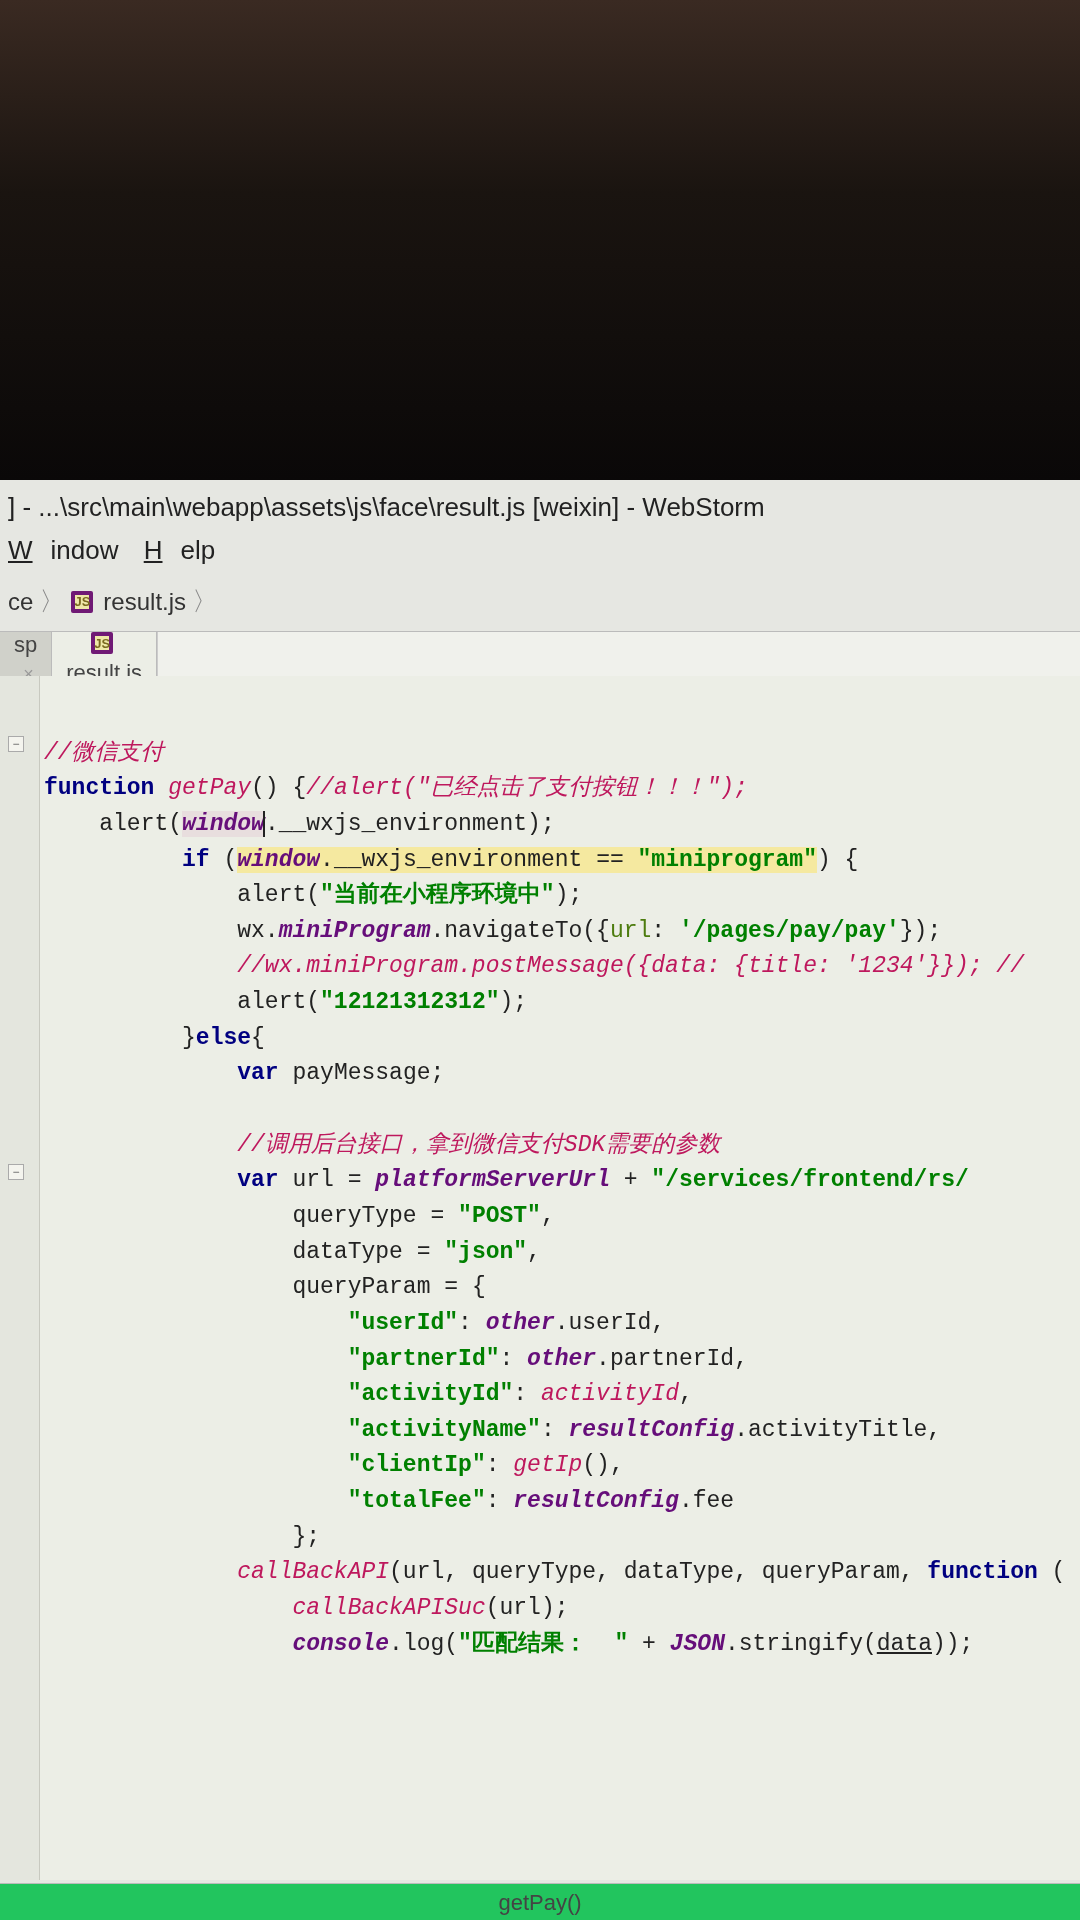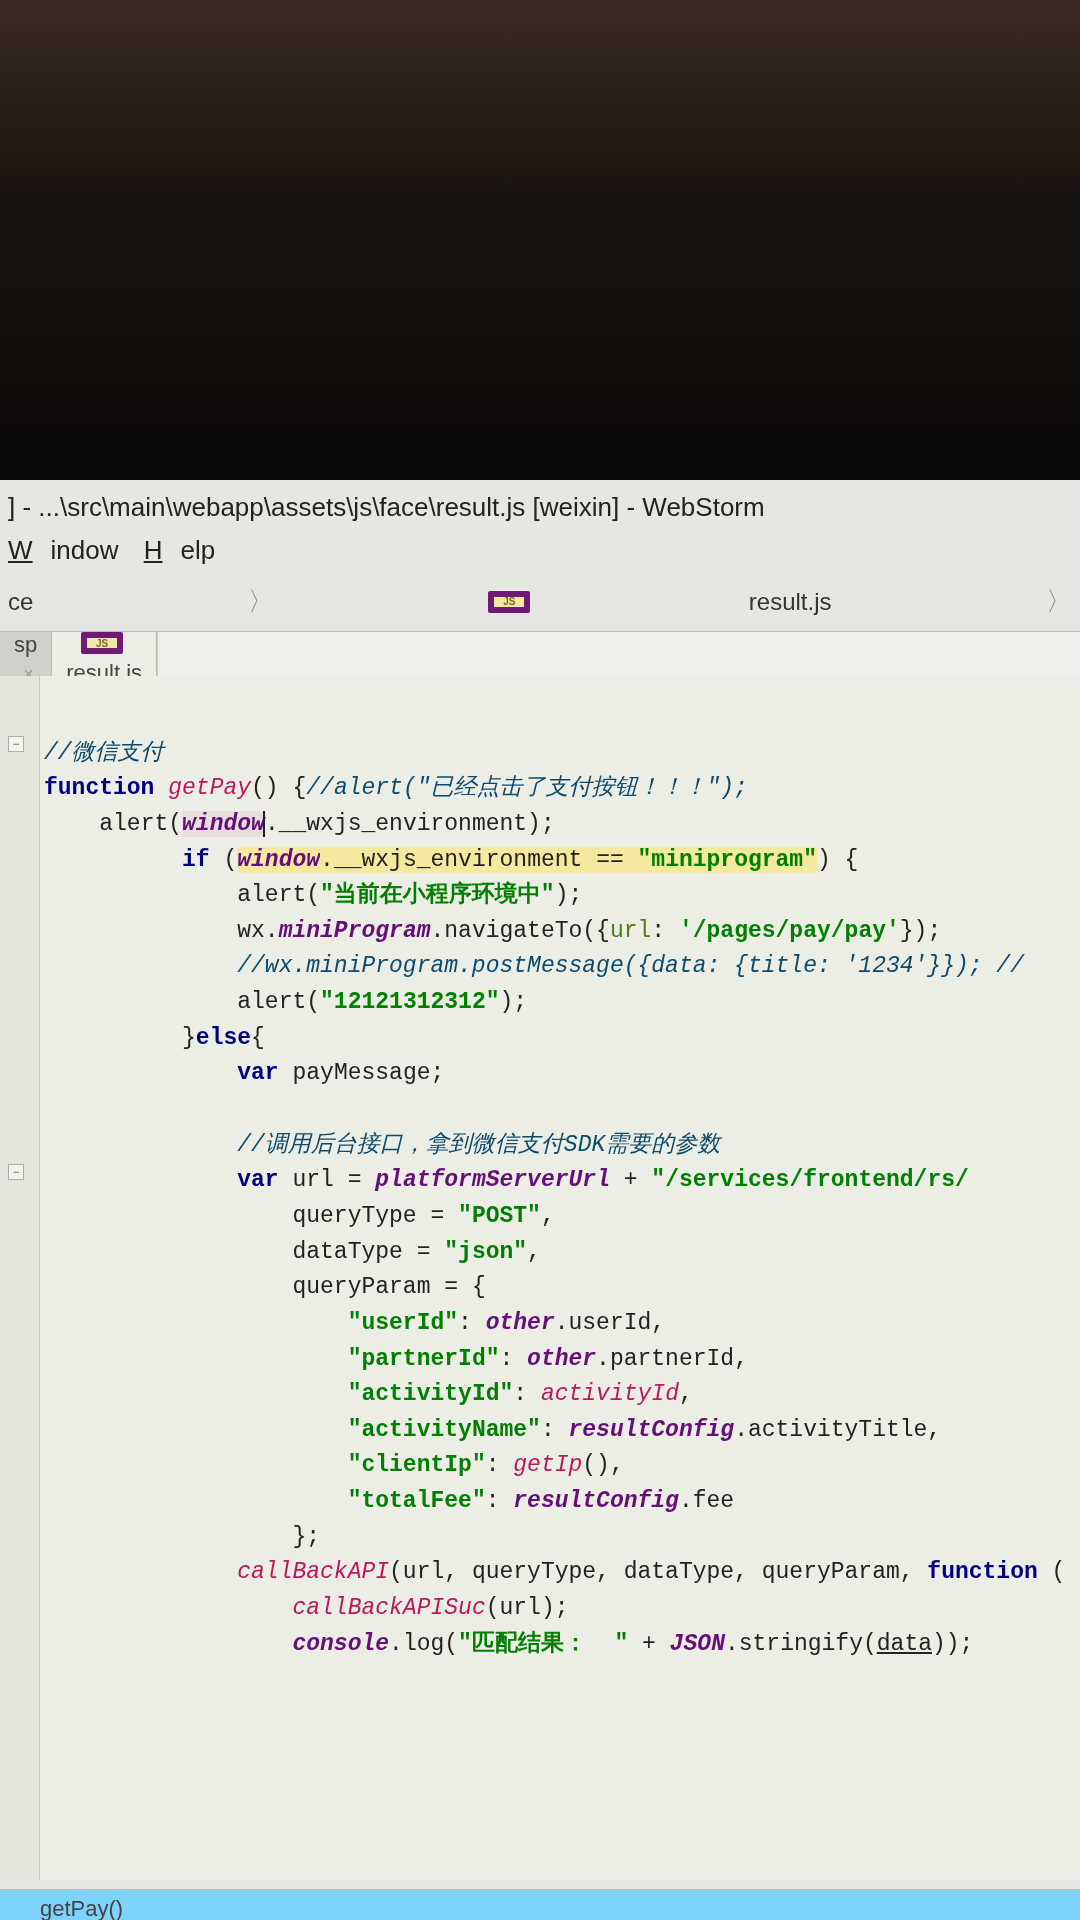--- a/index.html
+++ b/index.html
@@ -39,36 +39,35 @@
   }
   .menubar span { margin-right: 18px; }
   .menubar .ul { text-decoration: underline; }
   .breadcrumb {
     font-size: 24px;
     padding: 8px 8px 12px 8px;
     color: #333;
     display: flex;
     align-items: center;
     gap: 6px;
-    justify-content: space-between;
   }
   .chev {
     color: #888;
     font-size: 26px;
   }
   .js-icon {
     display: inline-flex;
     align-items: center;
     justify-content: center;
-    width: 42px;
+    width: 22px;
     height: 22px;
     background: #efe9a8;
-    border: 6px solid #701a75;
+    border: 4px solid #701a75;
     color: #7a6a20;
-    font-size: 10px;
+    font-size: 13px;
     font-weight: bold;
     border-radius: 2px;
     margin-right: 4px;
   }
   .tabbar {
     display: flex;
     align-items: stretch;
     background: #d8d9d2;
     border-top: 1px solid #bbb;
     border-bottom: 1px solid #bbb;
@@ -126,36 +125,37 @@
     font-size: 23px;
     line-height: 1.55;
     color: #222;
     white-space: pre;
     overflow: hidden;
   }
   .code .kw { color: #000080; font-weight: bold; }
   .code .fn { color: #be185d; font-style: italic; }
   .code .id { color: #660e7a; font-style: italic; font-weight: bold; }
   .code .str { color: #008000; font-weight: bold; }
-  .code .cmt { color: #0c4a6e; font-style: italic; }
+  .code .cmt { color: #be185d; font-style: italic; }
   .code .prop { color: #4d7c0f; }
   .code .hl { background: #f5e9a0; }
   .code .hl2 { background: #e8dede; }
   .code .cur { border-left: 2px solid #222; margin-left: -2px; }
   .statusbar {
     position: absolute;
     bottom: 0;
     left: 0;
     right: 0;
-    height: 31px;
-    background: #7dd3fc;
+    height: 37px;
+    background: #22c55e;
     border-top: 1px solid #bbb;
     font-size: 22px;
     color: #444;
     padding: 6px 40px;
+    text-align: center;
   }
 </style>
 </head>
 <body>
 
 <div class="photo-bg"></div>
 
 <div class="screen">
 
   <div class="titlebar">] - ...\src\main\webapp\assets\js\face\result.js [weixin] - WebStorm</div>

